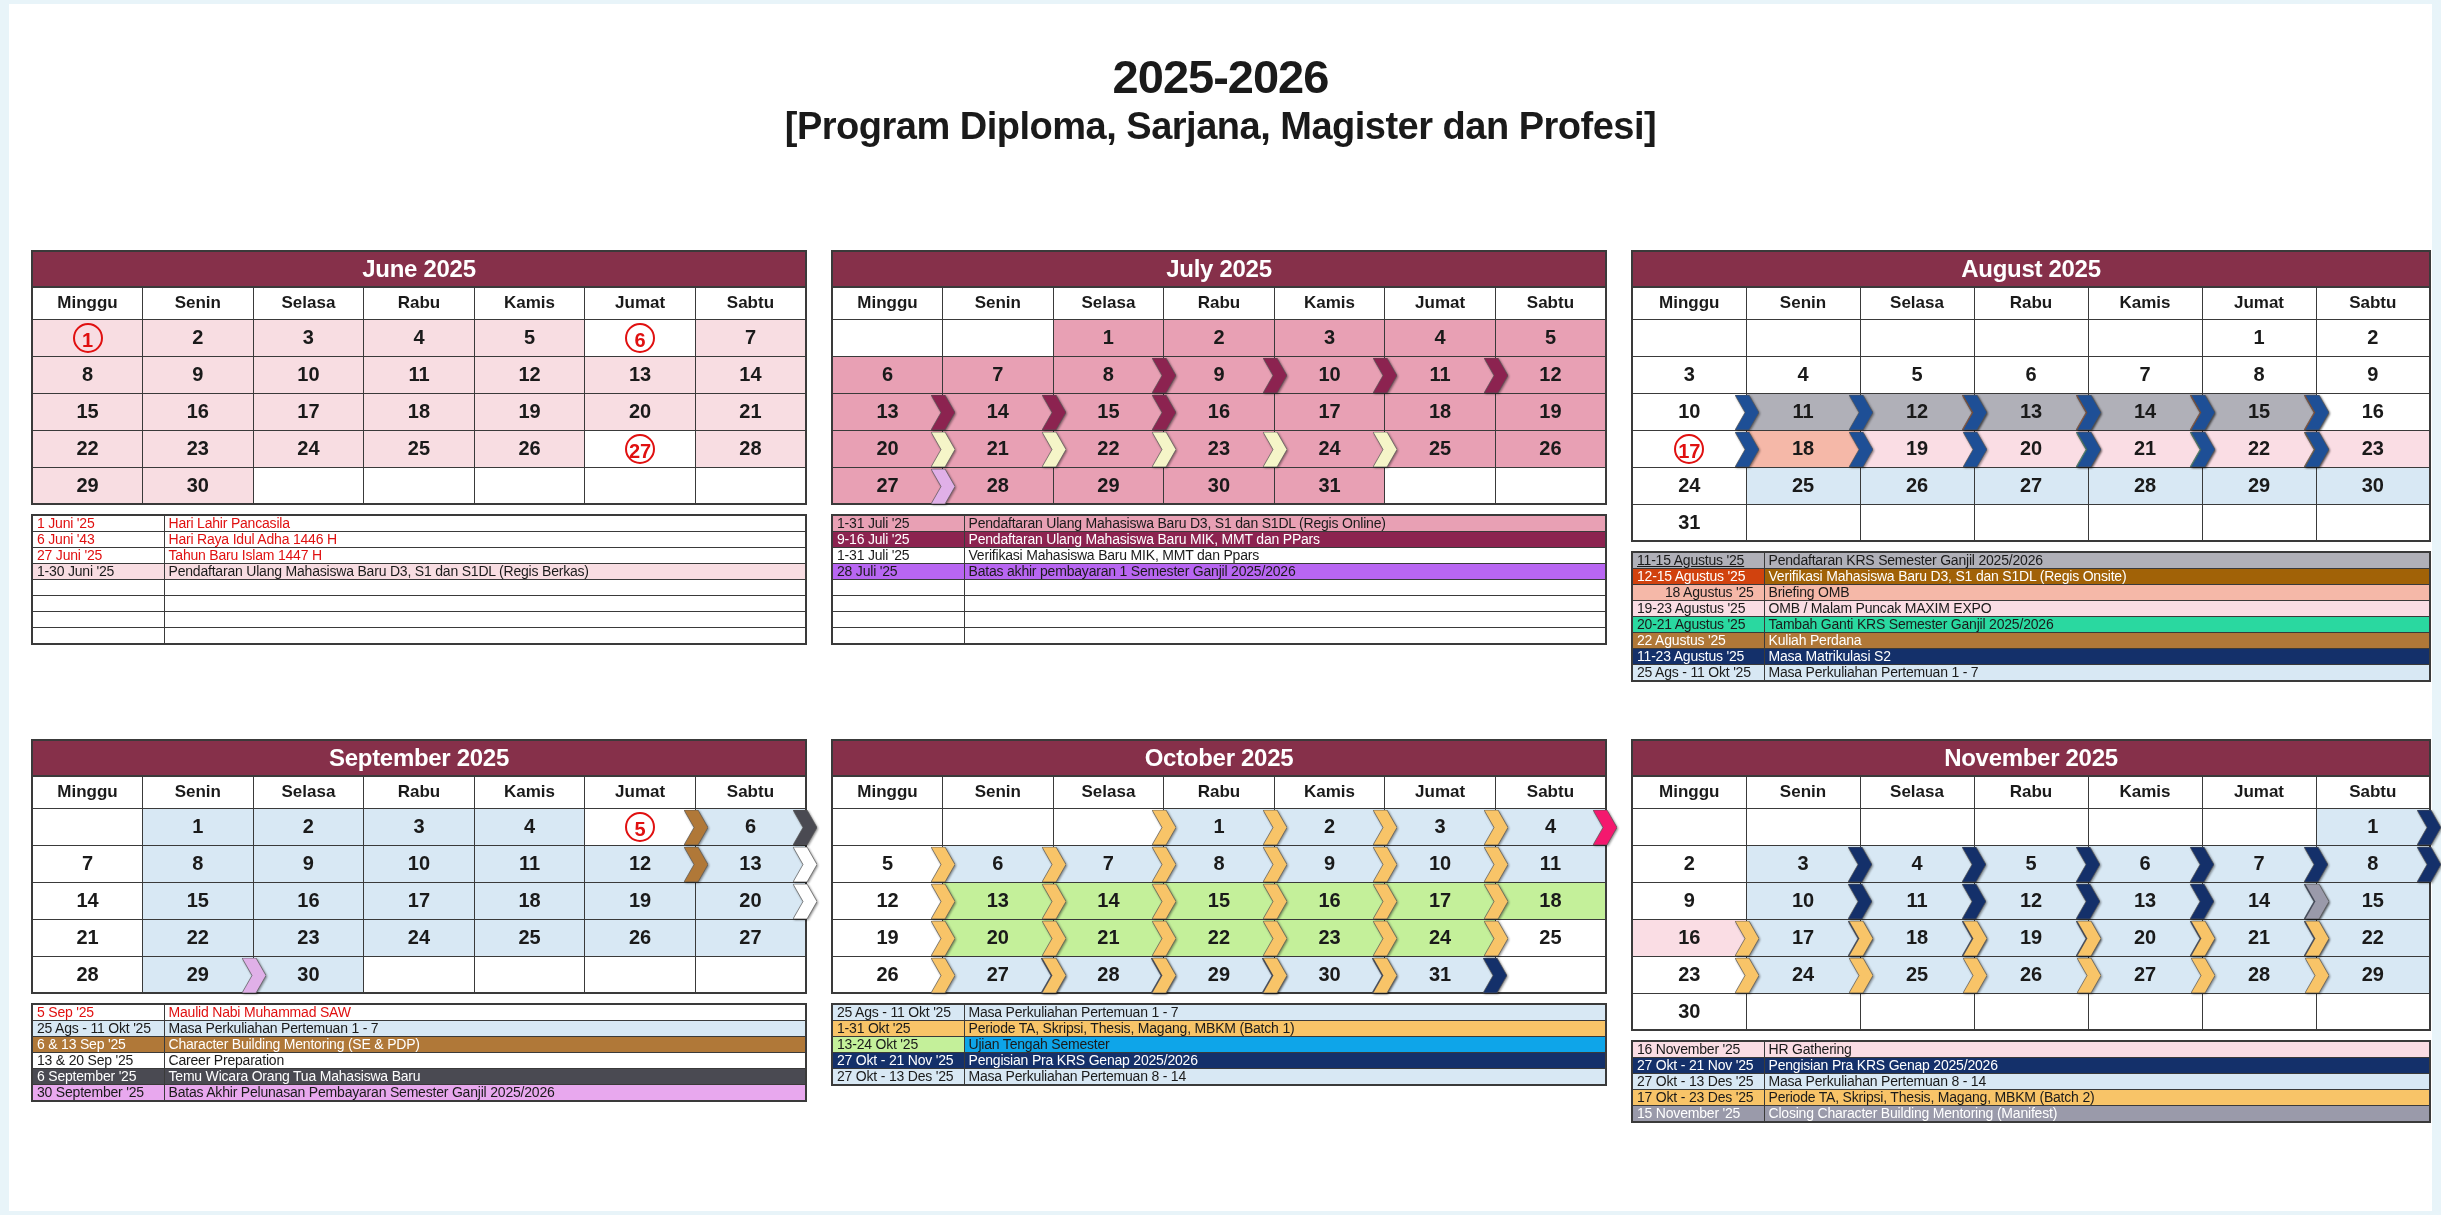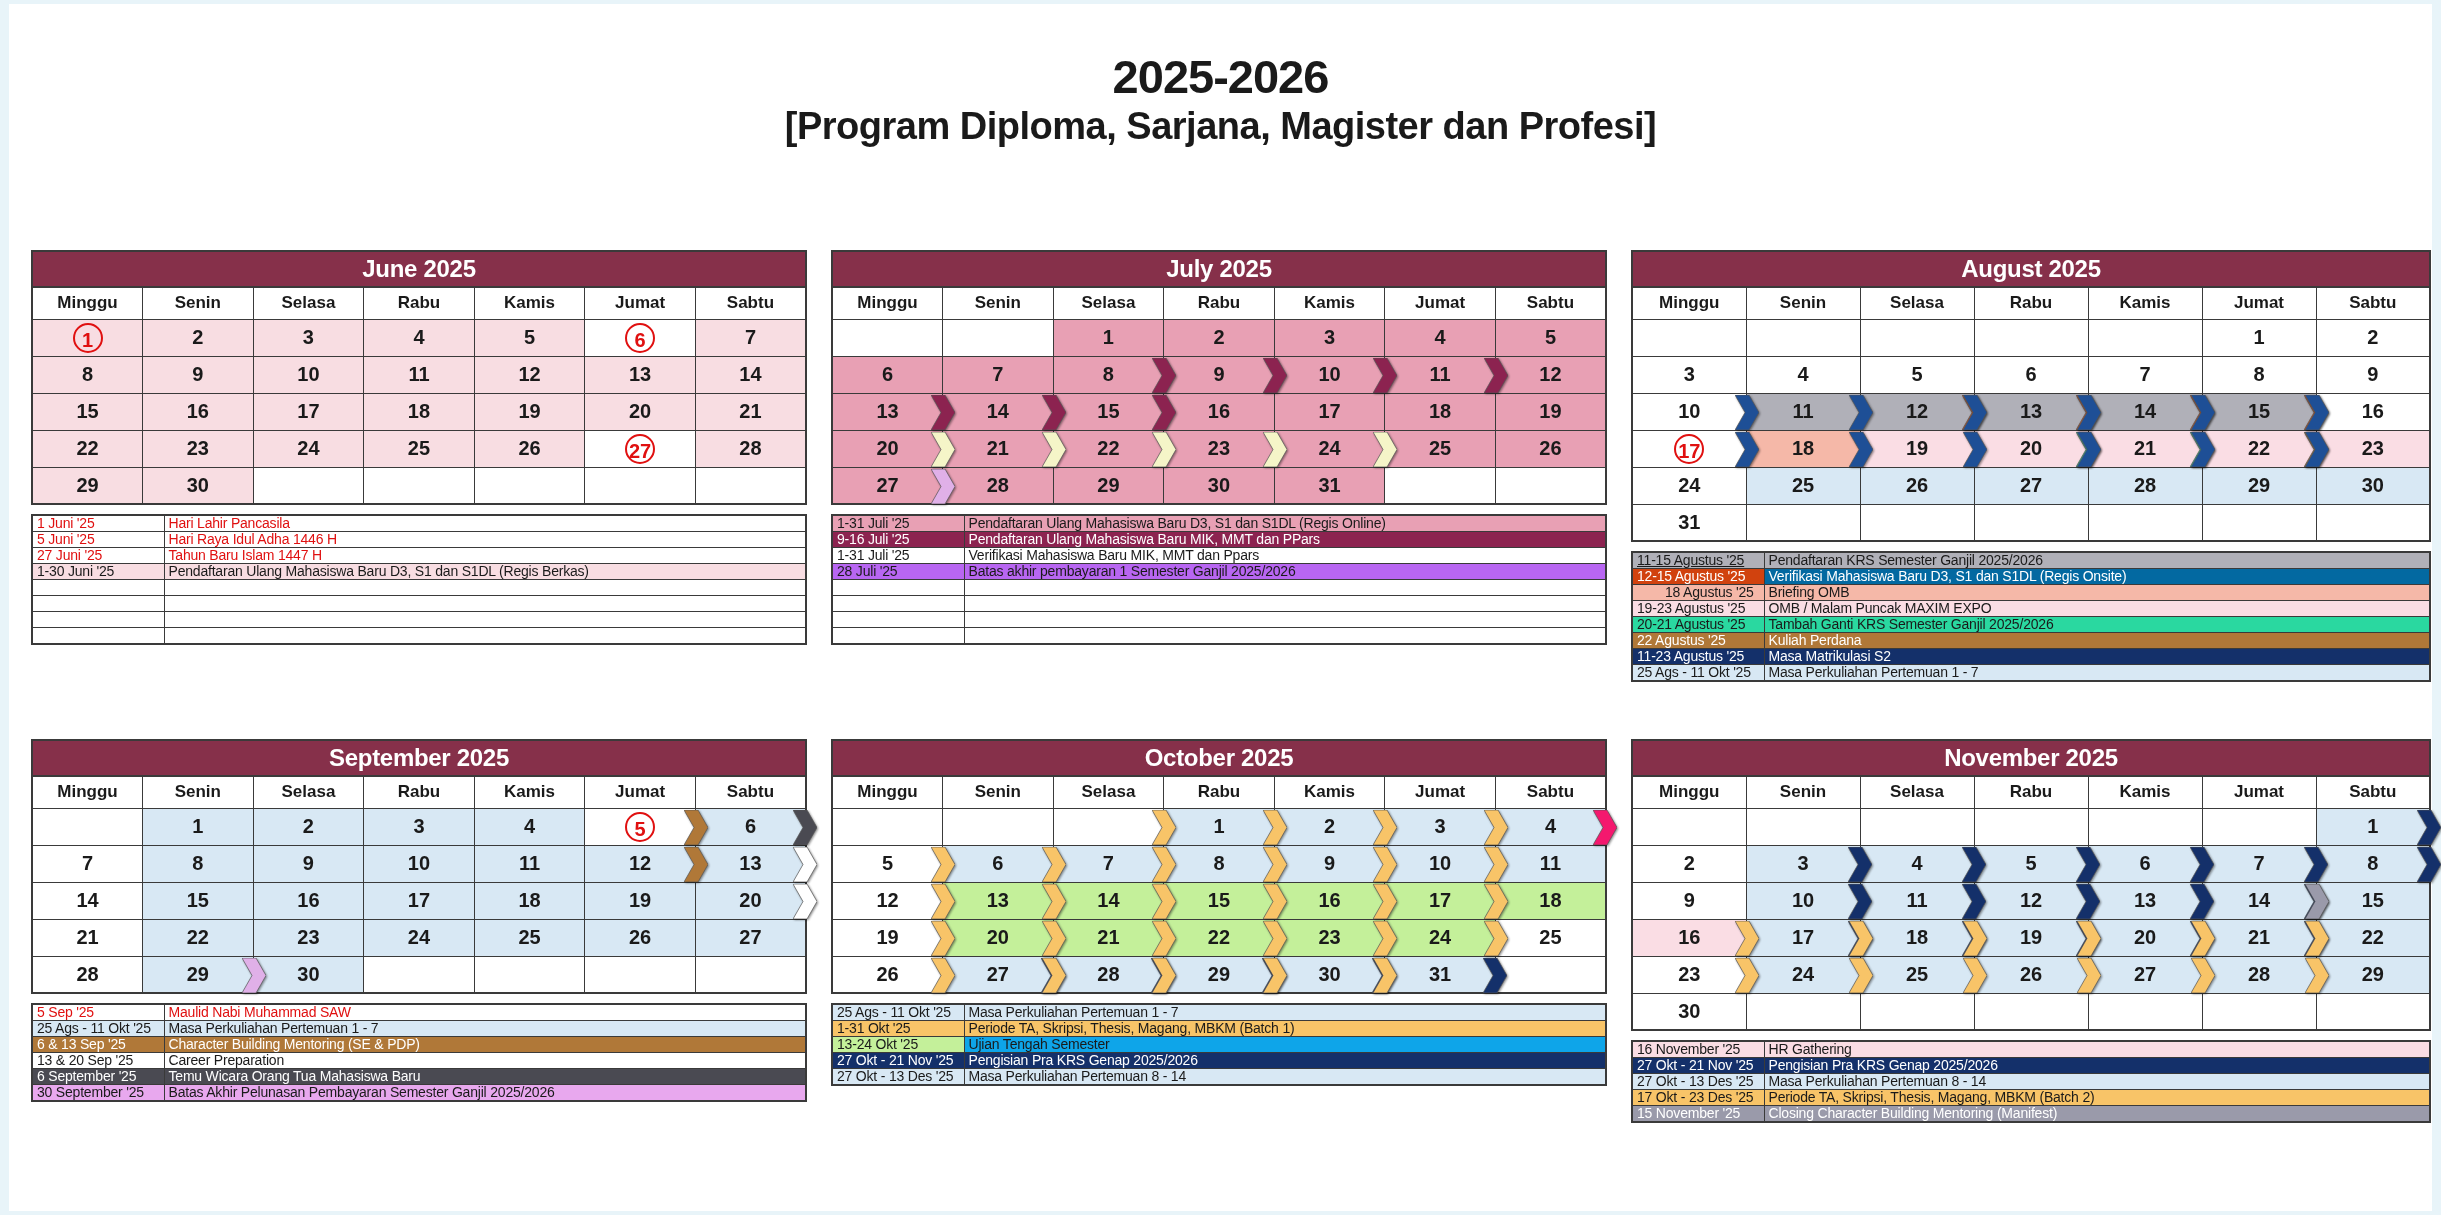--- a/index.html
+++ b/index.html
@@ -198,21 +198,21 @@
             </tr>
           </tbody>
         </table>
         <table class="legend">
           <tbody>
             <tr>
               <td class="lg-date" style="background: rgb(255, 255, 255); color: rgb(224, 16, 16);">1 Juni '25</td>
               <td colspan="6" style="background: rgb(255, 255, 255); color: rgb(224, 16, 16);">Hari Lahir Pancasila</td>
             </tr>
             <tr>
-              <td class="lg-date" style="background: rgb(255, 255, 255); color: rgb(224, 16, 16);">5 Juni '25</td>
+              <td class="lg-date" style="background: rgb(255, 255, 255); color: rgb(224, 16, 16);">6 Juni '43</td>
               <td colspan="6" style="background: rgb(255, 255, 255); color: rgb(224, 16, 16);">Hari Raya Idul Adha 1446 H</td>
             </tr>
             <tr>
               <td class="lg-date" style="background: rgb(255, 255, 255); color: rgb(224, 16, 16);">27 Juni '25</td>
               <td colspan="6" style="background: rgb(255, 255, 255); color: rgb(224, 16, 16);">Tahun Baru Islam 1447 H</td>
             </tr>
             <tr>
               <td class="lg-date" style="background: rgb(248, 221, 226); color: rgb(26, 26, 26);">1-30 Juni '25</td>
               <td colspan="6" style="background: rgb(248, 221, 226); color: rgb(26, 26, 26);">Pendaftaran Ulang Mahasiswa Baru D3, S1 dan S1DL (Regis Berkas)</td>
             </tr>
@@ -538,21 +538,21 @@
           </tbody>
         </table>
         <table class="legend">
           <tbody>
             <tr>
               <td class="lg-date" style="background: rgb(176, 176, 184); color: rgb(26, 26, 26); text-decoration: underline;">11-15 Agustus '25</td>
               <td colspan="6" style="background: rgb(176, 176, 184); color: rgb(26, 26, 26);">Pendaftaran KRS Semester Ganjil 2025/2026</td>
             </tr>
             <tr>
               <td class="lg-date" style="background: rgb(209, 66, 14); color: rgb(255, 255, 255);">12-15 Agustus '25</td>
-              <td colspan="6" style="background: #0369a1; color: rgb(255, 255, 255);">Verifikasi Mahasiswa Baru D3, S1 dan S1DL (Regis Onsite)</td>
+              <td colspan="6" style="background: #a16207; color: rgb(255, 255, 255);">Verifikasi Mahasiswa Baru D3, S1 dan S1DL (Regis Onsite)</td>
             </tr>
             <tr>
               <td class="lg-date" style="background: rgb(245, 184, 168); color: rgb(26, 26, 26); padding-left: 32px;">18 Agustus '25</td>
               <td colspan="6" style="background: rgb(245, 184, 168); color: rgb(26, 26, 26);">Briefing OMB</td>
             </tr>
             <tr>
               <td class="lg-date" style="background: rgb(250, 221, 228); color: rgb(26, 26, 26);">19-23 Agustus '25</td>
               <td colspan="6" style="background: rgb(250, 221, 228); color: rgb(26, 26, 26);">OMB / Malam Puncak MAXIM EXPO</td>
             </tr>
             <tr>

